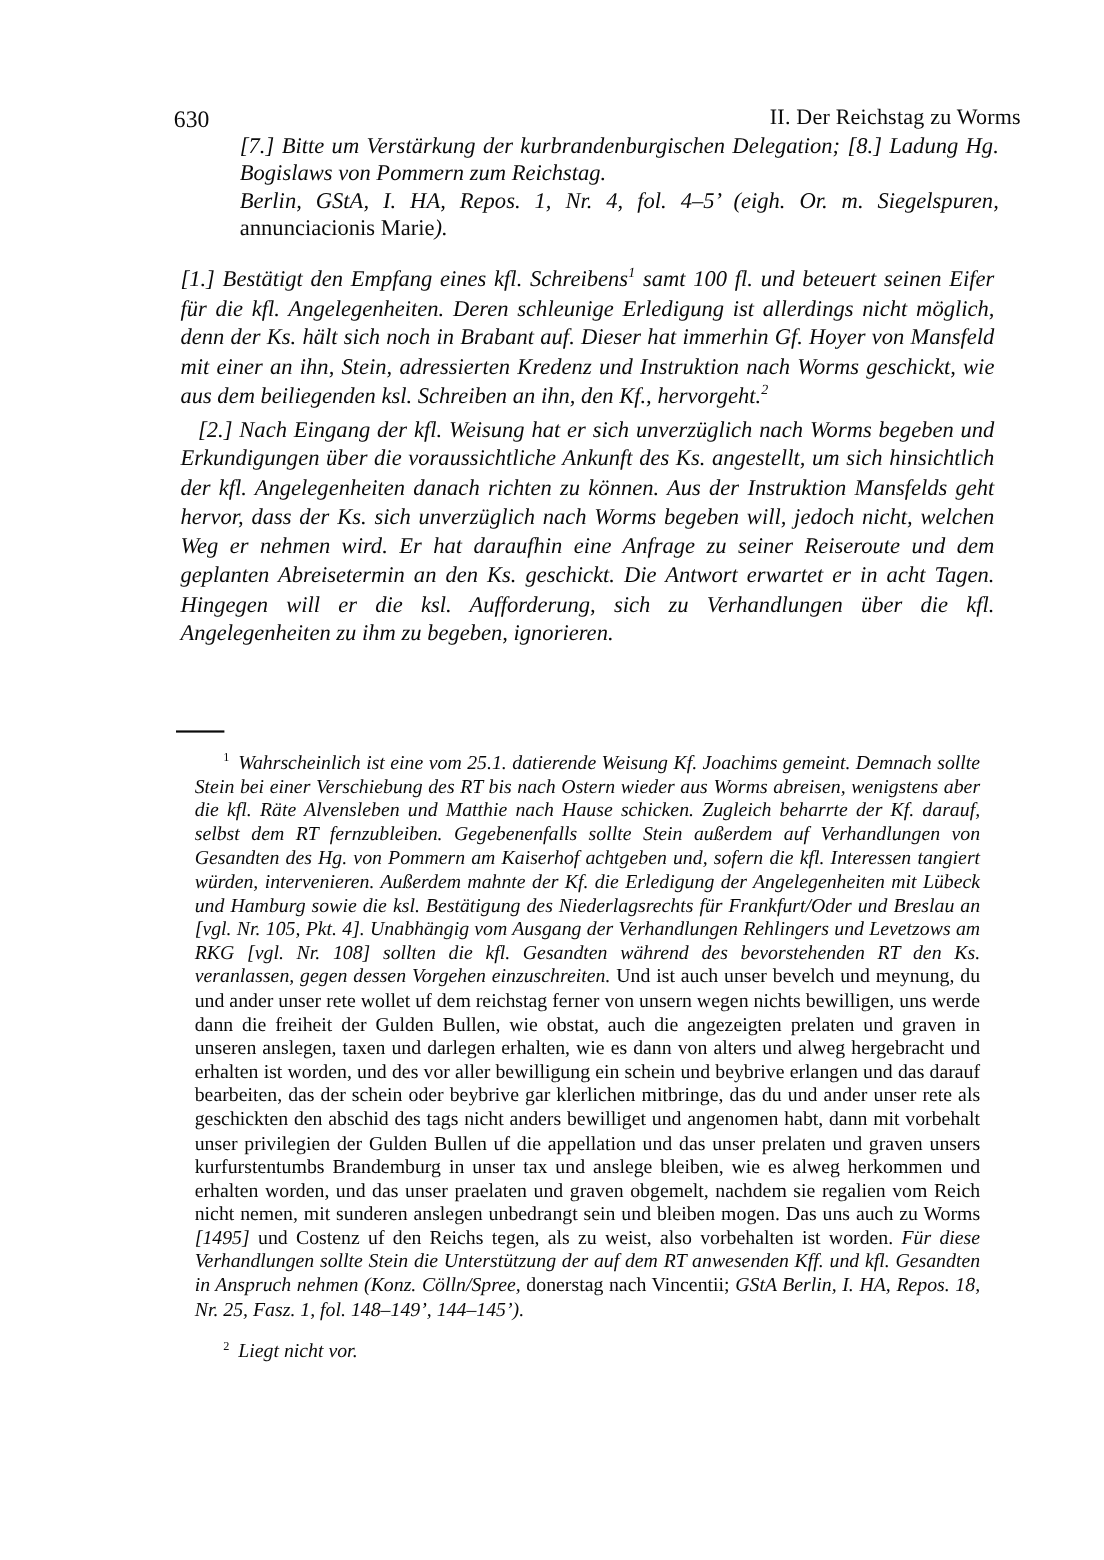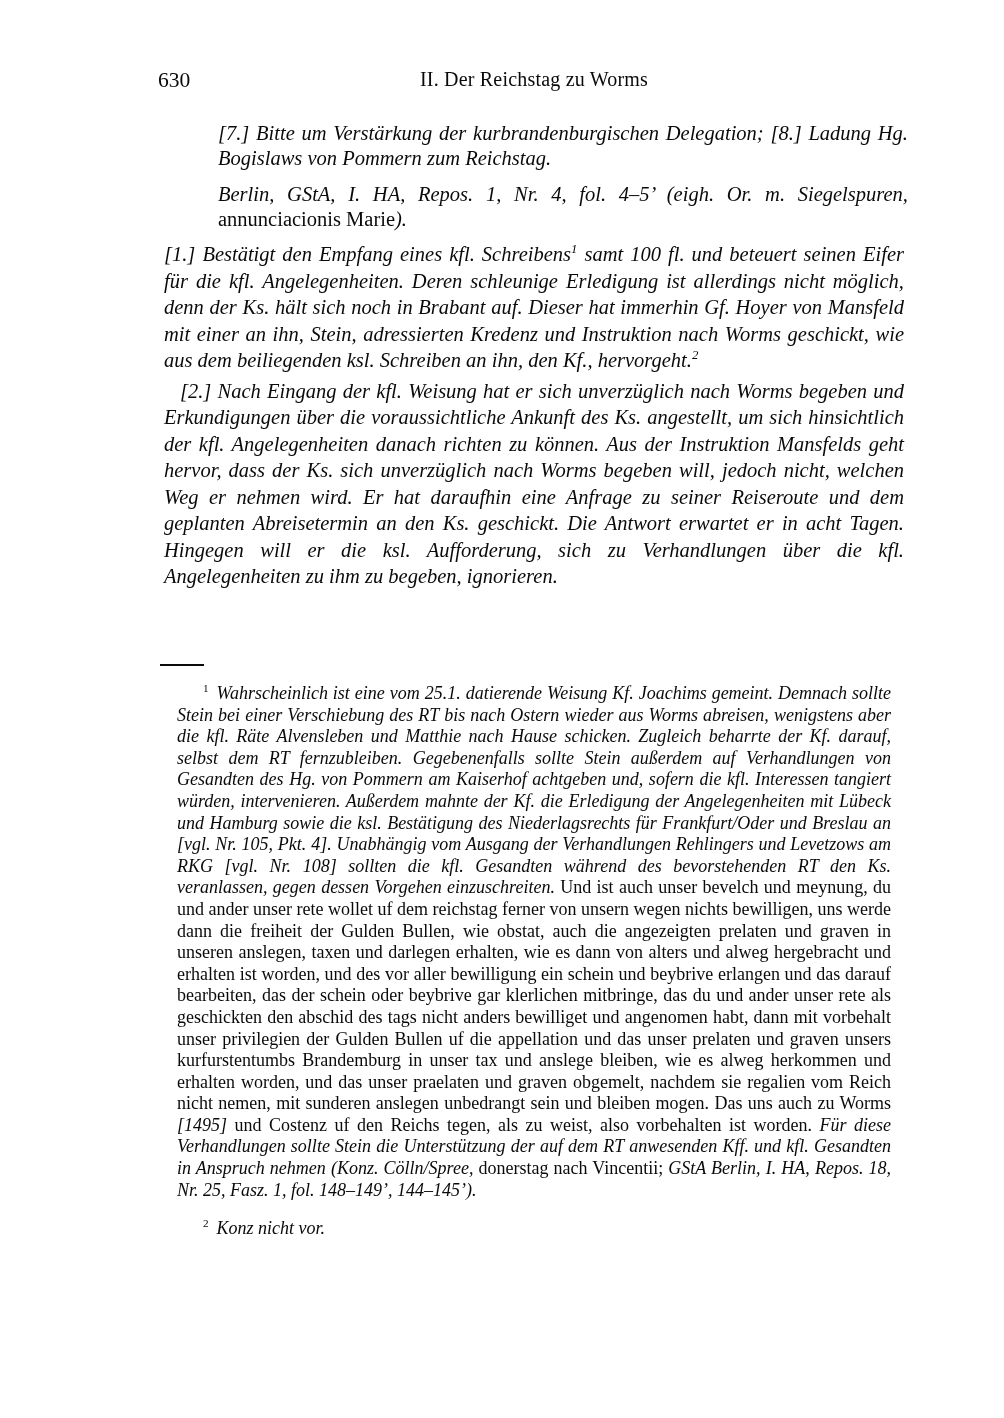--- a/index.html
+++ b/index.html
@@ -25,52 +25,52 @@
   .roman { font-style: normal; }
   sup {
     font-size: 0.62em;
     line-height: 0;
     vertical-align: super;
   }
 
   
   .running-header {
     position: absolute;
-    top: 68px;
+    top: 96px;
     left: 160px;
     width: 748px;
     height: 26px;
+    padding-left: 20px;
   }
   .pagenum {
     position: absolute;
     left: -2px;
     top: 0;
     font-size: 21.5px;
   }
   .running-title {
-    text-align: center;
+    text-align: right;
     font-size: 20px;
     letter-spacing: 0.2px;
   }
 
   
   .summary {
     position: absolute;
     top: 121px;
     left: 218px;
     width: 690px;
     font-size: 20.5px;
     line-height: 25px;
   }
   .summary p {
     margin: 0;
     text-align: justify;
   }
   .summary p.archive {
-    margin-top: 11px;
   }
 
   
   .bodytext {
     position: absolute;
     top: 237px;
     left: 160px;
     width: 748px;
     font-size: 20.5px;
     line-height: 26.5px;
@@ -124,16 +124,16 @@
   </div>
 
   <div class="bodytext">
     <p class="para"><em>[1.] Bestätigt den Empfang eines kfl. Schreibens</em><sup><em>1</em></sup><em> samt 100 fl. und beteuert seinen Eifer für die kfl. Angelegenheiten. Deren schleunige Erledigung ist allerdings nicht möglich, denn der Ks. hält sich noch in Brabant auf. Dieser hat immerhin Gf. Hoyer von Mansfeld mit einer an ihn, Stein, adressierten Kredenz und Instruktion nach Worms geschickt, wie aus dem beiliegenden ksl. Schreiben an ihn, den Kf., hervorgeht.</em><sup><em>2</em></sup></p>
     <p class="para indented"><em>[2.] Nach Eingang der kfl. Weisung hat er sich unverzüglich nach Worms begeben und Erkundigungen über die voraussichtliche Ankunft des Ks. angestellt, um sich hinsichtlich der kfl. Angelegenheiten danach richten zu können. Aus der Instruktion Mansfelds geht hervor, dass der Ks. sich unverzüglich nach Worms begeben will, jedoch nicht, welchen Weg er nehmen wird. Er hat daraufhin eine Anfrage zu seiner Reiseroute und dem geplanten Abreisetermin an den Ks. geschickt. Die Antwort erwartet er in acht Tagen. Hingegen will er die ksl. Aufforderung, sich zu Verhandlungen über die kfl. Angelegenheiten zu ihm zu begeben, ignorieren.</em></p>
   </div>
 
   <div class="footnotes">
     <div class="fn-rule"></div>
     <p class="footnote"><sup class="fn-marker">1</sup><span><em>Wahrscheinlich ist eine vom 25.1. datierende Weisung Kf. Joachims gemeint. Demnach sollte Stein bei einer Verschiebung des RT bis nach Ostern wieder aus Worms abreisen, wenigstens aber die kfl. Räte Alvensleben und Matthie nach Hause schicken. Zugleich beharrte der Kf. darauf, selbst dem RT fernzubleiben. Gegebenenfalls sollte Stein außerdem auf Verhandlungen von Gesandten des Hg. von Pommern am Kaiserhof achtgeben und, sofern die kfl. Interessen tangiert würden, intervenieren. Außerdem mahnte der Kf. die Erledigung der Angelegenheiten mit Lübeck und Hamburg sowie die ksl. Bestätigung des Niederlagsrechts für Frankfurt/Oder und Breslau an [vgl. Nr. 105, Pkt. 4]. Unabhängig vom Ausgang der Verhandlungen Rehlingers und Levetzows am RKG [vgl. Nr. 108] sollten die kfl. Gesandten während des bevorstehenden RT den Ks. veranlassen, gegen dessen Vorgehen einzuschreiten. </em><span class="roman">Und ist auch unser bevelch und meynung, du und ander unser rete wollet uf dem reichstag ferner von unsern wegen nichts bewilligen, uns werde dann die freiheit der Gulden Bullen, wie obstat, auch die angezeigten prelaten und graven in unseren anslegen, taxen und darlegen erhalten, wie es dann von alters und alweg hergebracht und erhalten ist worden, und des vor aller bewilligung ein schein und beybrive erlangen und das darauf bearbeiten, das der schein oder beybrive gar klerlichen mitbringe, das du und ander unser rete als geschickten den abschid des tags nicht anders bewilliget und angenomen habt, dann mit vorbehalt unser privilegien der Gulden Bullen uf die appellation und das unser prelaten und graven unsers kurfurstentumbs Brandemburg in unser tax und anslege bleiben, wie es alweg herkommen und erhalten worden, und das unser praelaten und graven obgemelt, nachdem sie regalien vom Reich nicht nemen, mit sunderen anslegen unbedrangt sein und bleiben mogen. Das uns auch zu Worms </span><em>[1495]</em><span class="roman"> und Costenz uf den Reichs tegen, als zu weist, also vorbehalten ist worden. </span><em>Für diese Verhandlungen sollte Stein die Unterstützung der auf dem RT anwesenden Kff. und kfl. Gesandten in Anspruch nehmen (Konz. Cölln/Spree, </em><span class="roman">donerstag nach Vincentii; </span><em>GStA Berlin, I. HA, Repos. 18, Nr. 25, Fasz. 1, fol. 148–149’, 144–145’).</em></span></p>
-    <p class="footnote"><sup class="fn-marker">2</sup><span><em>Konz nicht vor.</em></span></p>
+    <p class="footnote"><sup class="fn-marker">2</sup><span><em>Liegt nicht vor.</em></span></p>
   </div>
 
 </div>
 
 </body></html>

